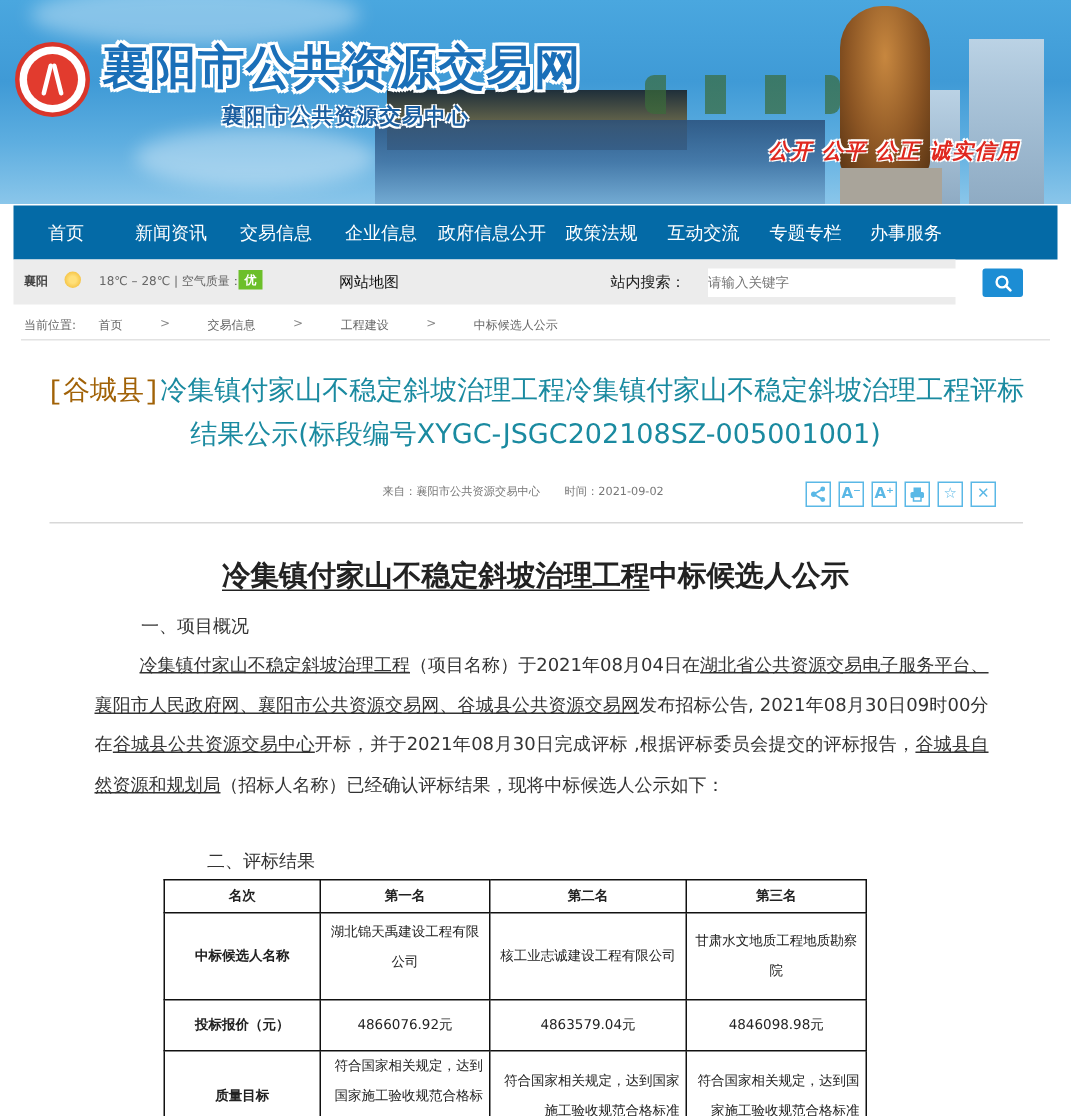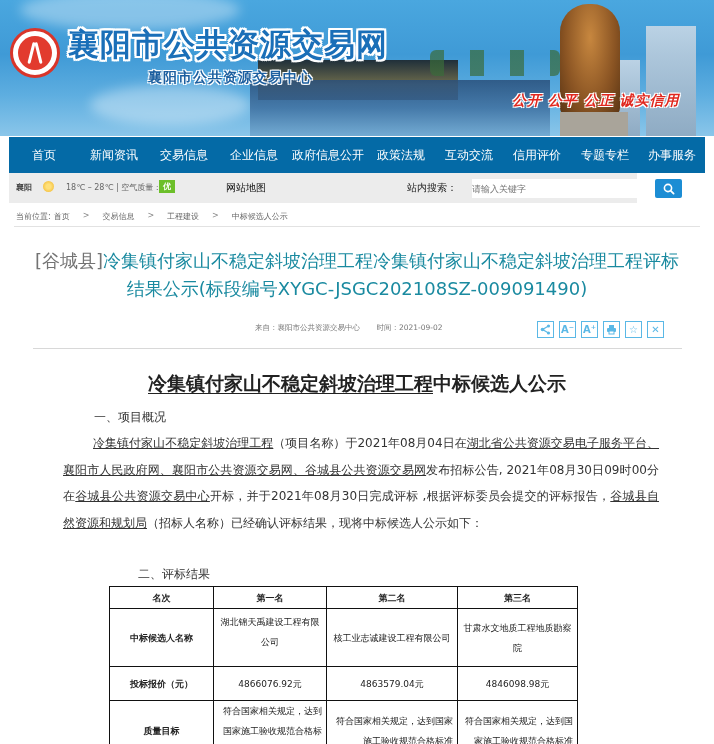--- a/index.html
+++ b/index.html
@@ -86,32 +86,32 @@
     position: absolute; left: 463px; top: 6px; width: 168px; height: 19px; border: none; background: #fff;
     font-size: 9px; color: #999; outline: none; font-family: "DejaVu Sans", sans-serif;
   }
   .search-btn {
     position: absolute; left: 646px; top: 6px; width: 27px; height: 19px; background: #1c8dd4;
     border-radius: 2px; cursor: pointer; display: flex; align-items: center; justify-content: center;
   }
 
   
   .breadcrumb {
-    position: absolute; left: 16px; top: 211px; font-size: 8px; color: #666; display: flex; gap: 3px;
+    position: absolute; left: 16px; top: 211px; font-size: 8px; color: #666; display: flex; gap: 15px;
   }
   .breadcrumb .sep { margin: 0 10px; color: #888; }
   .breadcrumb .crumb { cursor: pointer; }
   .rule-top { position: absolute; left: 14px; top: 226px; width: 686px; height: 1px; background: #e2e2e2; }
 
   
   .article-title {
     position: absolute; left: 20px; top: 247px; width: 674px; text-align: center;
     font-size: 18px; line-height: 28px; color: #1a8aa0;
   }
-  .article-title .county { color: #737373; }
+  .article-title .county { color: #a16207; font-family: Liberation Mono, monospace; }
 
   .meta {
     position: absolute; left: 255px; top: 323px; font-size: 7.5px; color: #777;
   }
   .meta span { margin-right: 14px; }
   .tools { position: absolute; left: 537px; top: 321px; display: flex; gap: 5px; }
   .tool {
     width: 17px; height: 17px; border: 1px solid #5ab8e6; display: flex; align-items: center; justify-content: center;
     cursor: pointer; color: #5ab8e6; font-size: 10px; font-weight: bold; background: #fff;
   }
@@ -162,21 +162,20 @@
 </div>
 
 <div class="nav">
   <div class="nav-item" style="width:70px;">首页</div>
   <div class="nav-item" style="width:70px;">新闻资讯</div>
   <div class="nav-item" style="width:70px;">交易信息</div>
   <div class="nav-item" style="width:70px;">企业信息</div>
   <div class="nav-item" style="width:78px;">政府信息公开</div>
   <div class="nav-item" style="width:68px;">政策法规</div>
   <div class="nav-item" style="width:68px;">互动交流</div>
-  <div class="nav-item" style="width:68px;">信用评价</div>
   <div class="nav-item" style="width:68px;">专题专栏</div>
   <div class="nav-item" style="width:66px;">办事服务</div>
 </div>
 
 <div class="infobar">
   <span class="city">襄阳</span>
   <span class="sun"></span>
   <span class="temp">18℃ – 28℃ | 空气质量：</span>
   <span class="aq-badge">优</span>
   <span class="sitemap">网站地图</span>
@@ -197,21 +196,21 @@
   <span class="crumb">交易信息</span>
   <span class="sep">&gt;</span>
   <span class="crumb">工程建设</span>
   <span class="sep">&gt;</span>
   <span class="crumb">中标候选人公示</span>
 </div>
 <div class="rule-top"></div>
 
 <div class="article-title">
   <span class="county">[谷城县]</span><span>冷集镇付家山不稳定斜坡治理工程冷集镇付家山不稳定斜坡治理工程评标</span><br>
-  <span>结果公示(标段编号XYGC-JSGC202108SZ-009091490)</span>
+  <span>结果公示(标段编号XYGC-JSGC202108SZ-005001001)</span>
 </div>
 
 <div class="meta">
   <span>来自：襄阳市公共资源交易中心</span>
   <span>时间：2021-09-02</span>
 </div>
 
 <div class="tools">
   <div class="tool">
     <svg width="11" height="11" viewBox="0 0 11 11">

